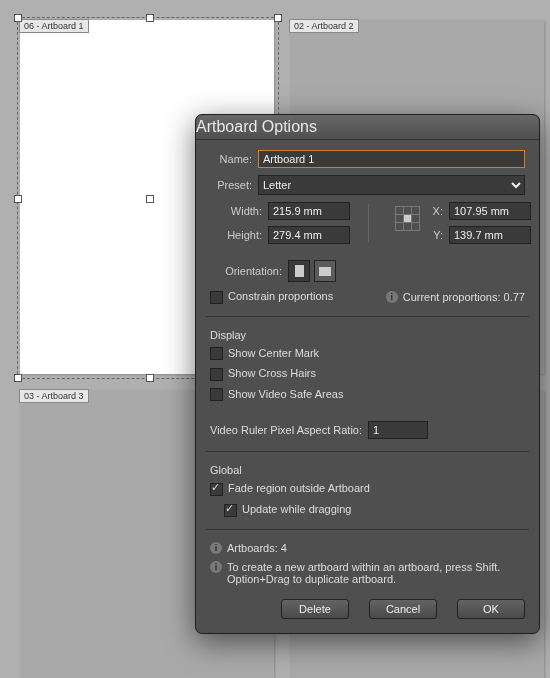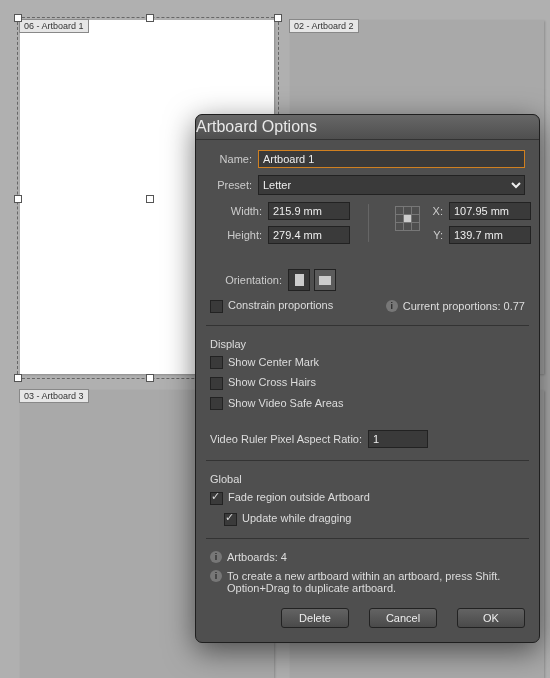--- a/index.html
+++ b/index.html
@@ -21,21 +21,21 @@
 .lbl.preset{width:42px}
 input.txt{background:#3a3a3a;border:1px solid #222;color:#eee;padding:0 4px;font-size:11px;height:16px}
 input.txt.name{flex:1;border:1px solid #d08020}
 select.preset{flex:1;background:#3a3a3a;border:1px solid #222;color:#eee;height:20px;font-size:11px}
 .dim-block{display:flex;gap:22px;margin-top:4px}
 .dim-col{display:flex;flex-direction:column;gap:6px}
 .dim-row{display:flex;align-items:center}
 .lbl.dim{width:52px}
 .lbl.dimr{width:18px}
 input.txt.dim{width:72px}
-.orient-row{display:flex;align-items:center;margin-top:25px}
+.orient-row{display:flex;align-items:center;margin-top:16px}
 .orient-btn{width:20px;height:20px;background:#3a3a3a;border:1px solid #222;margin-right:4px;display:flex;align-items:center;justify-content:center;cursor:pointer}
 .orient-btn.active{background:#5b5b5b}
 .orient-glyph{border:1px solid #ccc;background:#ccc}
 .og-p{width:7px;height:10px}
 .og-l{width:10px;height:7px}
 .sub-row{display:flex;align-items:center;margin-top:8px;gap:10px}
 .chk{width:11px;height:11px;background:#3a3a3a;border:1px solid #222;margin-right:5px;display:inline-block;vertical-align:middle;position:relative}
 .chk.checked::after{content:"✓";position:absolute;top:-3px;left:0;color:#ddd;font-size:11px}
 .hr{height:1px;background:#333;margin:12px -4px}
 .sect{font-size:11px;color:#ddd;margin-bottom:6px}

